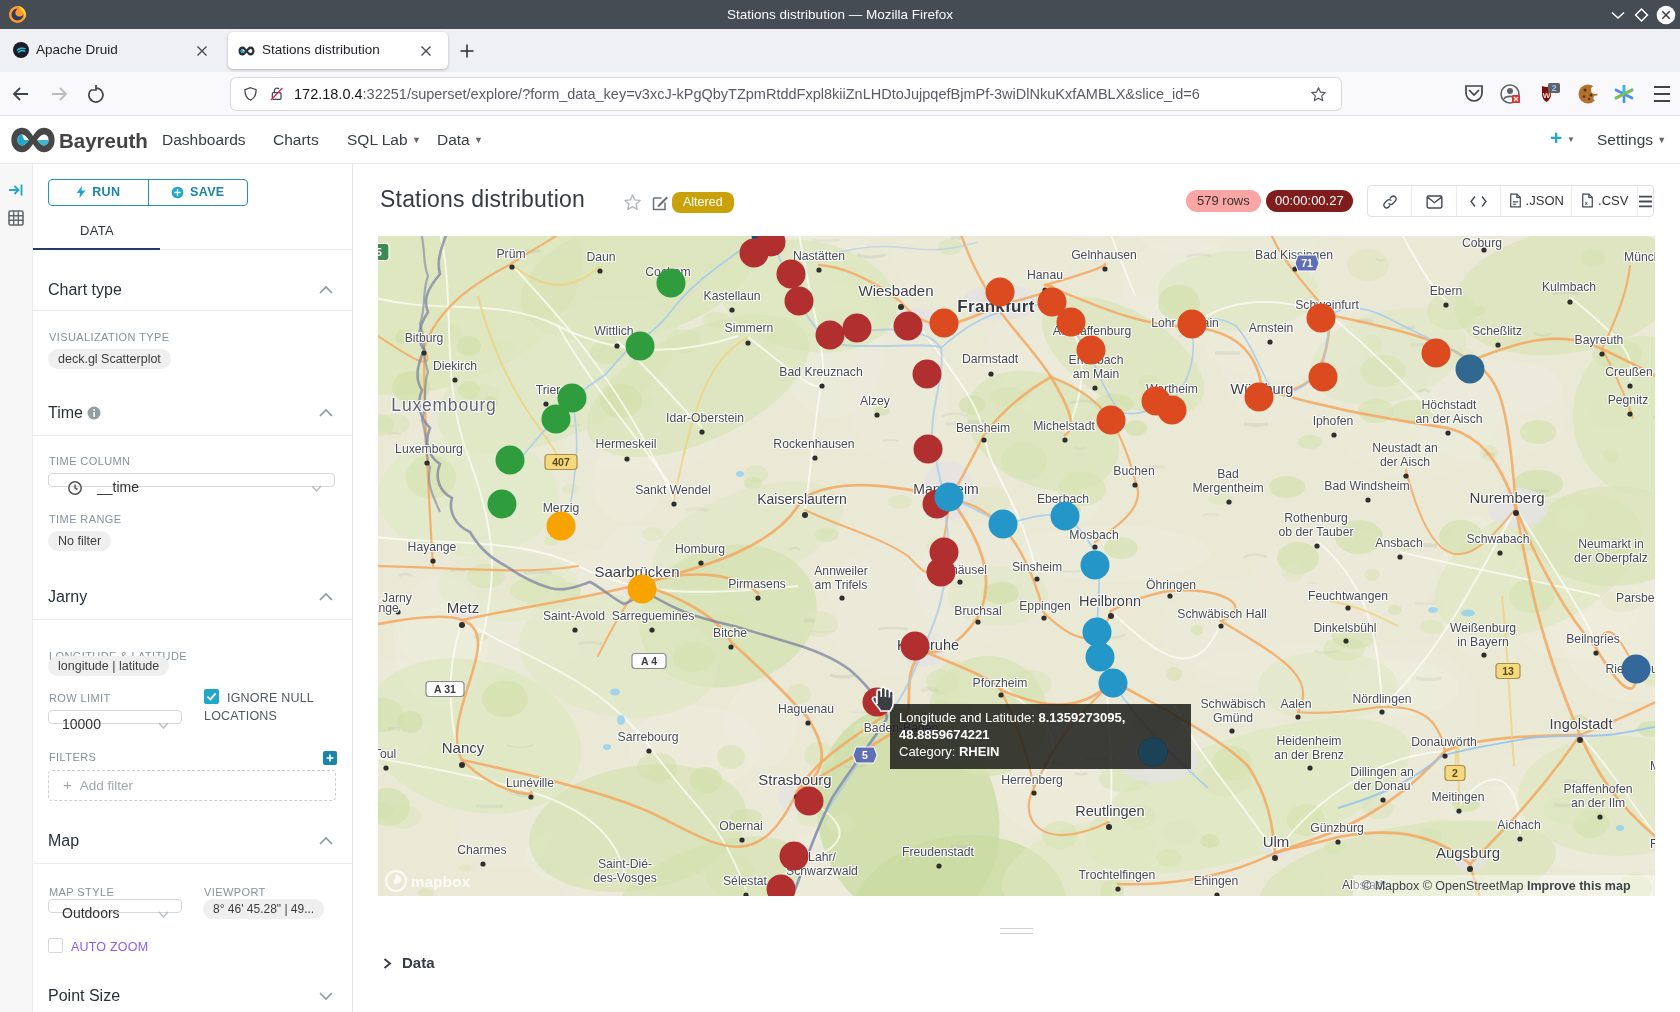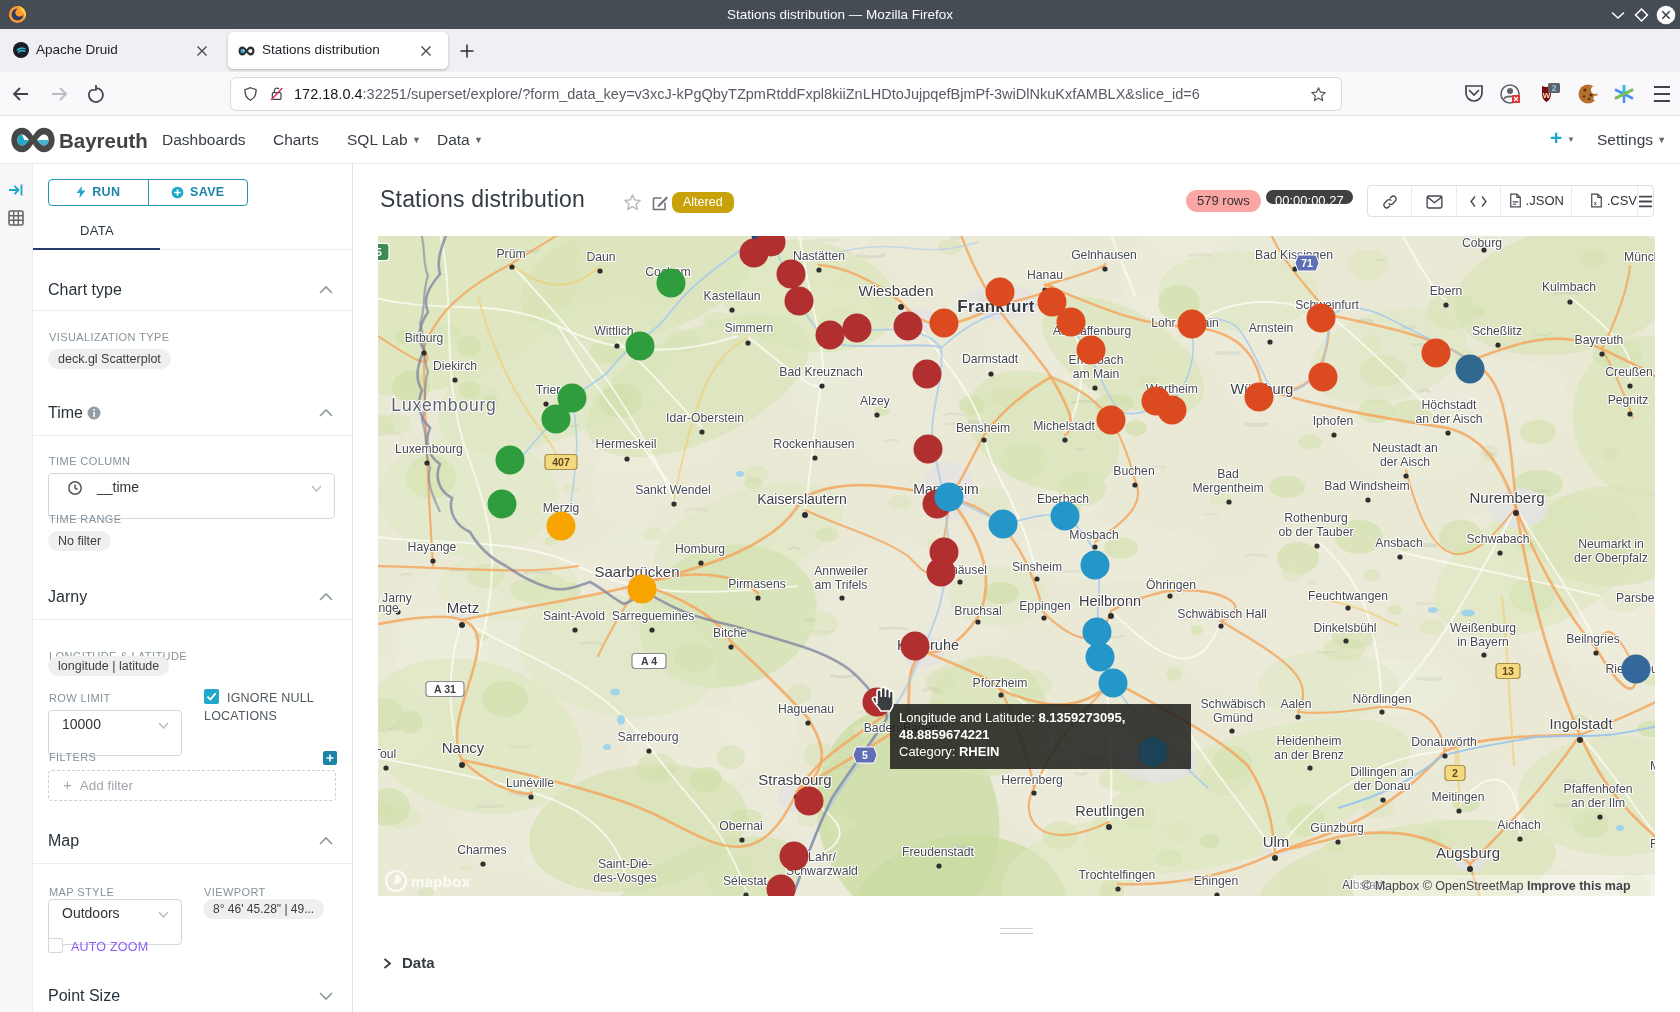--- a/index.html
+++ b/index.html
@@ -11,21 +11,21 @@
 .tab.active { left:228px; width:220px; background:#fff; box-shadow:0 1px 3px rgba(0,0,0,.25); }
 .urlbar { position:absolute; left:0; top:72px; width:1680px; height:44px; background:#f9f9fb; border-bottom:1px solid #e0e0e6; }
 .urlfield { position:absolute; left:231px; top:6px; width:1110px; height:32px; background:#fff; border-radius:5px; box-shadow:0 0 0 1px rgba(0,0,0,.12); font-size:14.5px; color:#15141a; line-height:32px; }
 .navbar { position:absolute; left:0; top:116px; width:1680px; height:48px; background:#fff; border-bottom:1px solid #ebebeb; }
 .navitem { position:absolute; top:15px; font-size:15.5px; color:#383e44; }
 .gutter { position:absolute; left:0; top:164px; width:33px; height:848px; background:#f7f7f7; border-right:1px solid #ececec; }
 .lpanel { position:absolute; left:33px; top:164px; width:320px; height:848px; background:#fff; border-right:1px solid #e3e3e3; overflow:hidden; }
 .seclabel { font-size:11px; color:#85929a; letter-spacing:.4px; }
 .pill { display:inline-block; background:#efefef; border-radius:10px; height:20px; line-height:20px; padding:0 10px; font-size:12.5px; color:#3d3d3d; }
 .sechead { font-size:16px; color:#28323a; font-weight:500; }
-.selectbox { position:absolute; background:#fff; border:1px solid #d4d8dc; border-radius:4px; height:46px; font-size:14px; color:#333; }
+.selectbox { position:absolute; background:#fff; border:1px solid #d4d8dc; border-radius:4px; height:14px; font-size:14px; color:#333; }
 .main { position:absolute; left:354px; top:164px; width:1326px; height:848px; background:#fff; }
 svg text { font-family:"Liberation Sans",sans-serif; }
 </style></head><body>
 <div class="titlebar">
     <svg width="19" height="19" style="position:absolute;left:8px;top:5px" viewBox="0 0 24 24">
       <circle cx="12" cy="12" r="10.7" fill="#2b3a61"></circle>
       <path d="M12,1.3 a10.7,10.7 0 1 1 -0.1,0 z M12,4.5 a7.5,7.5 0 1 0 7.5,7.5 c-2.5,3.5 -7,3 -9,1 c-2,-2 -1.5,-5 0.5,-7 c0.4,-0.6 0.7,-1 1,-1.5z" fill="#ff9a2e"></path>
       <path d="M12,1.3 c5,0.2 9.3,3.8 10.4,8.7 c0.5,3 -0.3,6 -2,8.2 c1,-2.7 0.8,-5.4 -0.5,-7.5 c-1,-1.8 -2.4,-2.8 -3.6,-3.3 c0.6,-1.2 0.3,-2.8 -0.8,-3.8 c-1.2,-1.1 -2.4,-1.6 -3.5,-2.3z" fill="#ffd43a"></path>
     </svg>
     <div class="title">Stations distribution — Mozilla Firefox</div>
@@ -221,38 +221,38 @@
     <div style="position:absolute;left:26px;top:22px;font-size:23px;color:#343b43;letter-spacing:.2px">Stations distribution</div>
     <svg width="19" height="19" style="position:absolute;left:269px;top:29px" viewBox="0 0 24 24">
       <path d="M12,2.5 l2.8,6.2 6.7,0.7 -5,4.6 1.4,6.6 -5.9,-3.4 -5.9,3.4 1.4,-6.6 -5,-4.6 6.7,-0.7 z" fill="none" stroke="#b3b8bd" stroke-width="1.8" stroke-linejoin="round"></path>
     </svg>
     <svg width="16" height="16" style="position:absolute;left:298px;top:31px" viewBox="0 0 16 16">
       <path d="M1.5,3 h8 M1.5,3 v11.5 h11.5 v-7" stroke="#6a737b" stroke-width="1.5" fill="none"></path>
       <path d="M6,10 l8.5,-8.5 l1.5,1.5 l-8.5,8.5 l-2,0.5 z" fill="#6a737b"></path>
     </svg>
     <div style="position:absolute;left:318px;top:28px;height:21px;line-height:21px;background:#c9a109;border-radius:8px;padding:0 11px;font-size:12.5px;color:#fff">Altered</div>
     <div style="position:absolute;left:832px;top:26px;height:22px;line-height:22px;background:#fca5a5;border-radius:11px;padding:0 11px;font-size:13px;color:#333">579 rows</div>
-    <div style="position:absolute;left:912px;top:26px;height:14px;line-height:22px;background:#404040;border-radius:11px;padding:0 9px;font-size:13px;color:#fff">00:00:00.27</div>
+    <div style="position:absolute;left:912px;top:26px;height:22px;line-height:22px;background:#7f1d1d;border-radius:11px;padding:0 9px;font-size:13px;color:#fff">00:00:00.27</div>
     <div style="position:absolute;left:1013px;top:21px;width:287px;height:32px;border:1px solid #e0e0e0;border-radius:4px;display:flex;align-items:stretch;background:#fff">
       <div style="width:46px;text-align:center;border-right:1px solid #ececec;line-height:30px"><svg width="16" height="16" viewBox="0 0 24 24" style="vertical-align:middle">
           <path d="M10,14 a4,4 0 0 0 6,0.5 l4,-4 a4,4 0 0 0 -6,-6 l-2.3,2.3 M14,10 a4,4 0 0 0 -6,-0.5 l-4,4 a4,4 0 0 0 6,6 l2.3,-2.3" fill="none" stroke="#434a51" stroke-width="2"></path>
         </svg></div>
       <div style="width:46px;text-align:center;border-right:1px solid #ececec;line-height:30px"><svg width="17" height="14" viewBox="0 0 24 20" style="vertical-align:middle">
           <rect x="1.5" y="1.5" width="21" height="17" rx="2" fill="none" stroke="#434a51" stroke-width="2"></rect>
           <path d="M2,3 l10,8 l10,-8" fill="none" stroke="#434a51" stroke-width="2"></path>
         </svg></div>
       <div style="width:46px;text-align:center;border-right:1px solid #ececec;line-height:30px"><svg width="17" height="13" viewBox="0 0 24 18" style="vertical-align:middle">
           <path d="M7,2 L1.5,9 L7,16 M17,2 L22.5,9 L17,16" fill="none" stroke="#434a51" stroke-width="2"></path>
         </svg></div>
       <div style="width:74px;text-align:center;border-right:1px solid #ececec;font-size:13px;color:#333;line-height:30px"><svg width="13" height="15" viewBox="0 0 18 22" style="vertical-align:-3px;margin-right:4px">
           <path d="M2,1.5 h9 l5,5 v14 h-14 z" fill="none" stroke="#434a51" stroke-width="1.8"></path>
           <path d="M11,1.5 v5 h5" fill="none" stroke="#434a51" stroke-width="1.8"></path>
           <path d="M5,13 h8 M5,16.5 h5" stroke="#434a51" stroke-width="1.5"></path>
         </svg>.JSON</div>
-      <div style="width:68px;text-align:right;border-right:1px solid #ececec;font-size:13px;color:#333;line-height:30px"><svg width="13" height="15" viewBox="0 0 18 22" style="vertical-align:-3px;margin-right:4px">
+      <div style="width:68px;text-align:center;border-right:1px solid #ececec;font-size:13px;color:#333;line-height:30px"><svg width="13" height="15" viewBox="0 0 18 22" style="vertical-align:-3px;margin-right:4px">
           <path d="M2,1.5 h9 l5,5 v14 h-14 z" fill="none" stroke="#434a51" stroke-width="1.8"></path>
           <path d="M11,1.5 v5 h5" fill="none" stroke="#434a51" stroke-width="1.8"></path>
           <text x="5" y="17" font-size="8" fill="#434a51" font-weight="bold">x</text>
         </svg>.CSV</div>
       <div style="flex:1;text-align:center;line-height:30px"><svg width="15" height="13" viewBox="0 0 18 16" style="vertical-align:middle">
           <path d="M1,2 h16 M1,8 h16 M1,14 h16" stroke="#434a51" stroke-width="2.2"></path>
         </svg></div>
     </div>
     <div style="position:absolute;left:24px;top:72px;width:1277px;height:660px;overflow:hidden">
       <svg width="1277" height="660" viewBox="0 0 1277 660" xmlns="http://www.w3.org/2000/svg" style="display:block">

